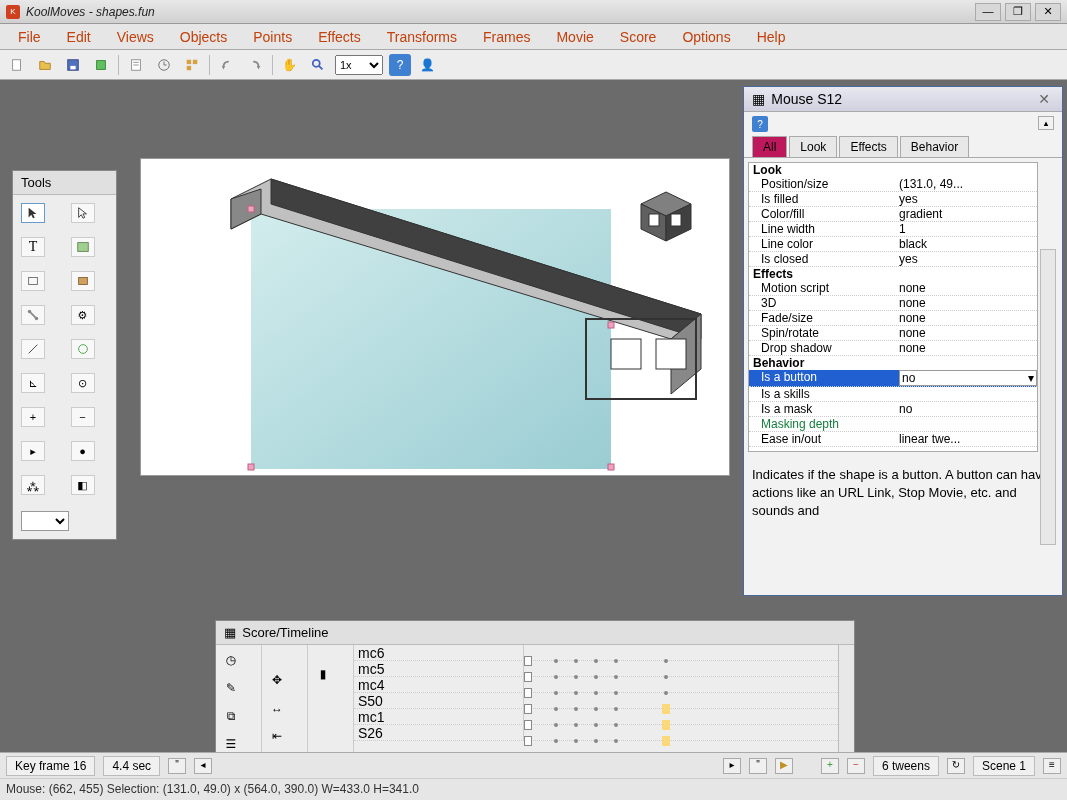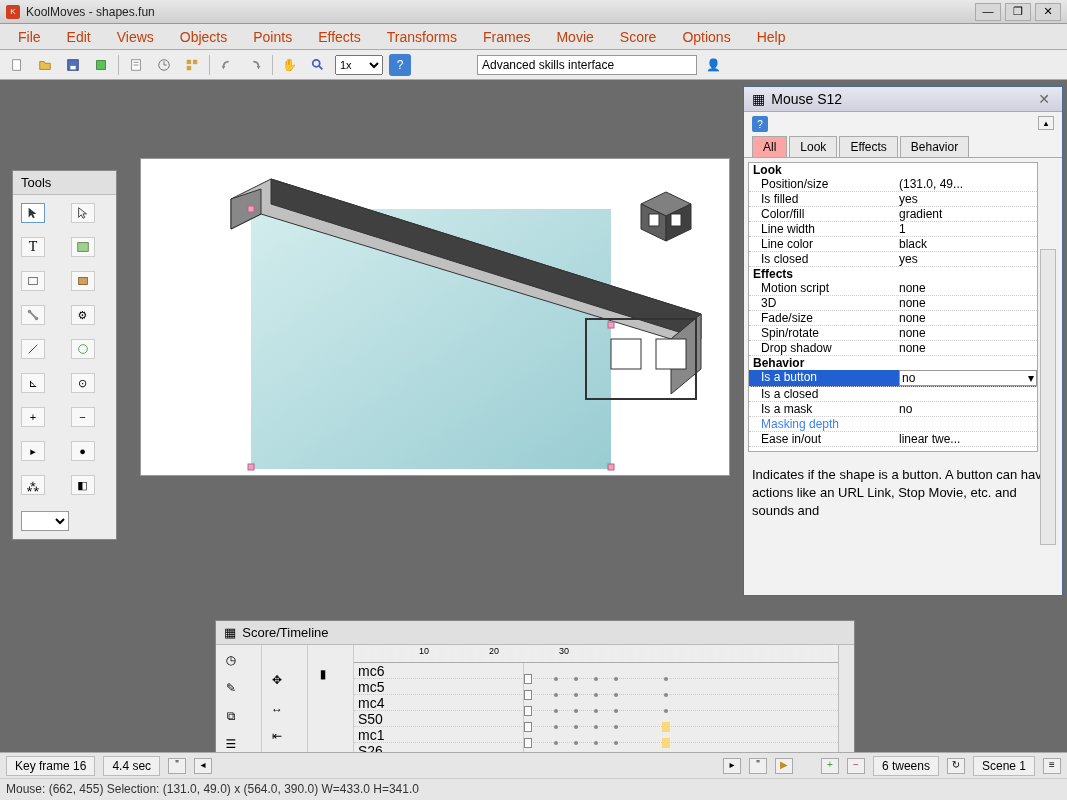--- a/index.html
+++ b/index.html
@@ -1,20 +1,20 @@
 <!DOCTYPE html>
 <html><head>
 <meta charset="utf-8">
 <style>
 * { box-sizing: border-box; margin: 0; padding: 0; font-family: Tahoma, Arial, sans-serif; }
 body { background: #6b6b6b; width: 1067px; height: 800px; overflow: hidden; position: relative; }
 
 .titlebar { background: linear-gradient(#e8e8e8,#d0d0d0); height: 24px; display: flex; align-items: center; padding: 0 6px; border-bottom: 1px solid #999; }
 .titlebar-icon { width: 14px; height: 14px; background: #d04020; margin-right: 6px; border-radius: 2px; font-size: 8px; color: white; text-align: center; line-height: 14px; }
-.titlebar-text { font-size: 12px; color: #222; flex: 1; }
+.titlebar-text { font-size: 12px; color: #222; flex: 1; font-style: italic; }
 .winbtns { display: flex; gap: 4px; }
 .winbtn { width: 26px; height: 18px; background: #d8d8d8; border: 1px solid #aaa; font-size: 11px; text-align: center; line-height: 15px; cursor: pointer; }
 
 .menubar { background: #e6e6e6; height: 26px; display: flex; align-items: center; padding: 0 6px; gap: 2px; border-bottom: 1px solid #aaa; }
 .menuitem { padding: 3px 12px; font-size: 14px; color: #c2410c; cursor: pointer; }
 
 .toolbar { background: #ededed; height: 30px; display: flex; align-items: center; padding: 0 6px; gap: 6px; border-bottom: 1px solid #aaa; }
 .tbtn { width: 22px; height: 22px; border: 1px solid transparent; display: flex; align-items: center; justify-content: center; font-size: 12px; cursor: pointer; }
 .tsep { width: 1px; height: 20px; background: #bbb; }
 .zoom-sel { font-size: 11px; height: 20px; width: 48px; }
@@ -44,27 +44,27 @@
 .cell-dot { position: absolute; width: 4px; height: 4px; background: #888; border-radius: 50%; top: 6px; }
 .cell-bar { position: absolute; height: 10px; background: #fbd97a; top: 3px; }
 .tl-scroll { height: 16px; border-top: 1px solid #aaa; display: flex; justify-content: space-between; padding: 0 4px; }
 
 .prop-panel { position: absolute; right: 4px; top: 6px; width: 320px; height: 510px; background: #f2f2f2; border: 1px solid #4a6a9a; }
 .prop-title { background: linear-gradient(#e8e8f0,#d0d0e0); padding: 4px 8px; font-size: 14px; display: flex; align-items: center; border-bottom: 1px solid #aaa; }
 .prop-close { margin-left: auto; font-size: 14px; cursor: pointer; color: #666; padding: 0 4px; }
 .prop-help { padding: 4px 8px; display: flex; justify-content: space-between; }
 .prop-tabs { display: flex; border-bottom: 1px solid #aaa; padding-left: 8px; font-size: 12px; }
 .prop-tab { padding: 3px 10px; border: 1px solid #aaa; border-bottom: none; margin-right: 2px; background: #e8e8e8; cursor: pointer; }
-.prop-tab.active { background: #fca5a5; }
+.prop-tab.active { background: #be185d; }
 .prop-list { background: white; margin: 4px 24px 4px 4px; height: 290px; overflow: hidden; border: 1px solid #aaa; font-size: 12px; position: relative; }
 .prop-scrollbar { position: absolute; right: 6px; top: 162px; width: 16px; height: 296px; background: #e8e8e8; border: 1px solid #bbb; }
 .prop-group { font-weight: bold; padding: 0 4px; background: #fff; }
 .prop-row { display: flex; border-bottom: 1px dotted #ccc; }
 .prop-row.sel { background: #2060d0; color: white; }
-.prop-row.disabled { color: #3b82f6; }
+.prop-row.disabled { color: #15803d; }
 .prop-key { width: 150px; padding-left: 12px; }
 .prop-val { flex: 1; }
 .prop-val-sel { background: white; border: 1px solid #999; color: black; padding: 0 2px; position: relative; }
 .prop-desc { padding: 10px 8px; font-size: 13px; line-height: 1.4; }
 
 .statusbar { position: absolute; left: 0; bottom: 0; right: 0; height: 48px; background: #e6e6e6; border-top: 1px solid #aaa; }
 .status-row1 { height: 26px; display: flex; align-items: center; padding: 0 6px; gap: 8px; font-size: 12px; border-bottom: 1px solid #ccc; }
 .status-box { border: 1px solid #bbb; padding: 2px 8px; background: #f0f0f0; }
 .status-row2 { height: 20px; display: flex; align-items: center; padding: 0 6px; font-size: 12px; color: #333; }
 .sr-spacer { flex: 1; }
@@ -162,21 +162,20 @@
   <div class="tsep"></div>
   <div class="tbtn">✋</div>
   <div class="tbtn">
       <svg class="icn" viewBox="0 0 16 16">
         <circle cx="6" cy="6" r="4" fill="none" stroke="#4060c0" stroke-width="2"></circle>
         <line x1="9" y1="9" x2="13" y2="13" stroke="#4060c0" stroke-width="2"></line>
       </svg>
     </div>
   <select class="zoom-sel"><option>1x</option></select>
   <div class="tbtn" style="background:#4080d0;color:white;border-radius:3px">?</div>
-  <input class="skill-box" readonly="" value="Advanced skills interface" style="">
   <div class="tbtn">👤</div>
 </div>
 
 <div class="workspace">
 
   <div class="tools-panel">
     <div class="panel-title">Tools</div>
     <div class="tools-grid">
       <div class="tool-btn sel">
           <svg class="icn" viewBox="0 0 16 16">
@@ -329,21 +328,21 @@
         <div class="prop-row">
           <div class="prop-key">Drop shadow</div>
           <div class="prop-val">none</div>
         </div>
         <div class="prop-group">Behavior</div>
         <div class="prop-row sel">
           <div class="prop-key">Is a button</div>
           <div class="prop-val prop-val-sel">no<span style="position:absolute;right:2px">▾</span></div>
         </div>
         <div class="prop-row">
-          <div class="prop-key">Is a closed</div>
+          <div class="prop-key">Is a skills</div>
           <div class="prop-val"></div>
         </div>
         <div class="prop-row">
           <div class="prop-key">Is a mask</div>
           <div class="prop-val">no</div>
         </div>
         <div class="prop-row disabled">
           <div class="prop-key">Masking depth</div>
           <div class="prop-val"></div>
         </div>
@@ -372,25 +371,20 @@
         <div style="height:14px"></div>
         <div class="tbtn">✥</div>
         <div class="tbtn">↔</div>
         <div class="tbtn">⇤</div>
       </div>
       <div style="width:46px;border-right:1px solid #ccc;padding:4px">
         <div style="height:14px"></div>
         <div class="tbtn">▮</div>
       </div>
       <div class="tl-tracks">
-        <div class="tl-ruler">
-          <span style="left:65px">10</span>
-          <span style="left:135px">20</span>
-          <span style="left:205px">30</span>
-        </div>
         <div id="tracks">
             <div class="track-row">
               <div class="track-label">mc6</div>
               <div class="track-cells">
                 <div style="position: absolute; left: 0px; top: 3px; width: 8px; height: 10px; background: rgb(255, 255, 255); border: 1px solid rgb(136, 136, 136);"></div>
                 <div class="cell-dot" style="left: 30px;"></div>
                 <div class="cell-dot" style="left: 50px;"></div>
                 <div class="cell-dot" style="left: 70px;"></div>
                 <div class="cell-dot" style="left: 90px;"></div>
                 <div class="cell-dot" style="left: 140px;"></div>

